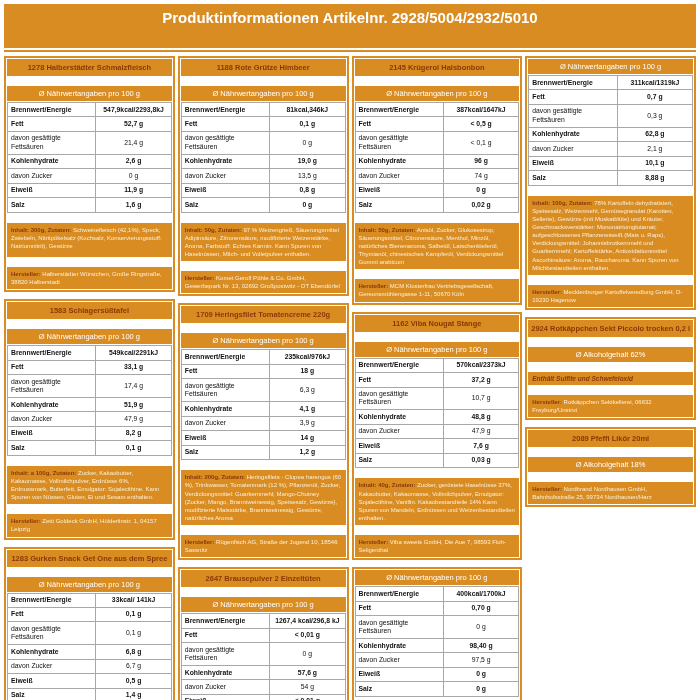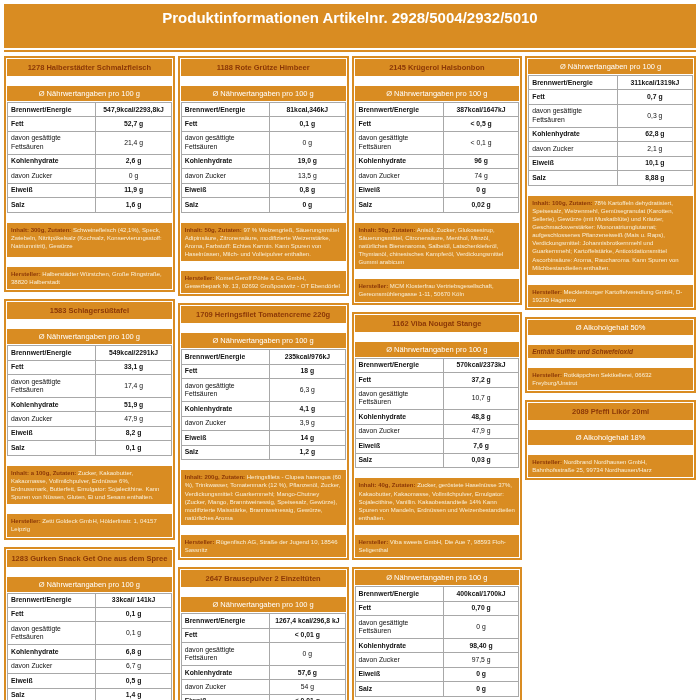--- a/index.html
+++ b/index.html
@@ -495,21 +495,22 @@
     <div class="inhalt">
       <span class="lbl">Inhalt: 100g, Zutaten:</span>
       <span>78% Kartoffeln dehydratisiert, Speisesalz, Weizenmehl, Gemüsegranulat (Karotten, Sellerie), Gewürze (mit Muskatblüte) und Kräuter, Geschmacksverstärker: Mononatriumglutamat; aufgeschlossenes Pflanzeneiweiß (Mais u. Raps), Verdickungsmittel: Johannisbrotkernmehl und Guarkernmehl; Kartoffelstärke, Antioxidationsmittel Ascorbinsäure: Aroma, Raucharoma. Kann Spuren von Milchbestandteilen enthalten.</span>
     </div>
     <div class="hersteller">
       <span class="lbl">Hersteller:</span>
       <span>Mecklenburger Kartoffelveredlung GmbH, D-19230 Hagenow</span>
     </div>
   </section>
         <section class="card">
-    <div class="card-sub">Ø Alkoholgehalt 50%</div>
+    <div class="card-title">2924 Rotkäppchen Sekt Piccolo trocken 0,2 l</div>
+    <div class="card-sub">Ø Alkoholgehalt 62%</div>
     <div class="note">Enthält Sulfite und Schwefeloxid</div>
     <div class="hersteller">
       <span class="lbl">Hersteller:</span>
       <span>Rotkäppchen Sektkellerei, 06632 Freyburg/Unstrut</span>
     </div>
   </section>
         <section class="card">
     <div class="card-title">2089 Pfeffi Likör 20ml</div>
     <div class="card-sub">Ø Alkoholgehalt 18%</div>
 

